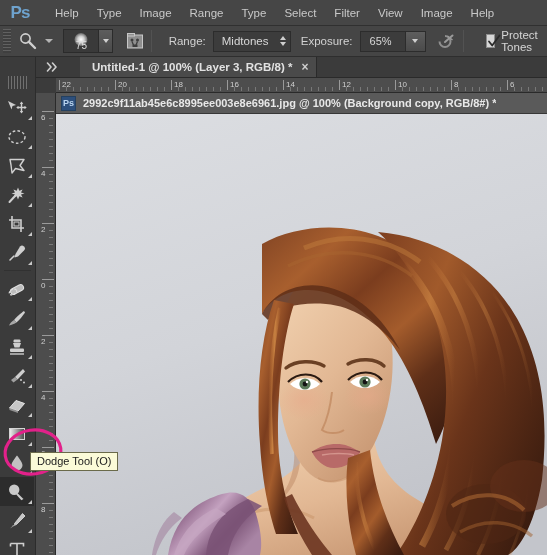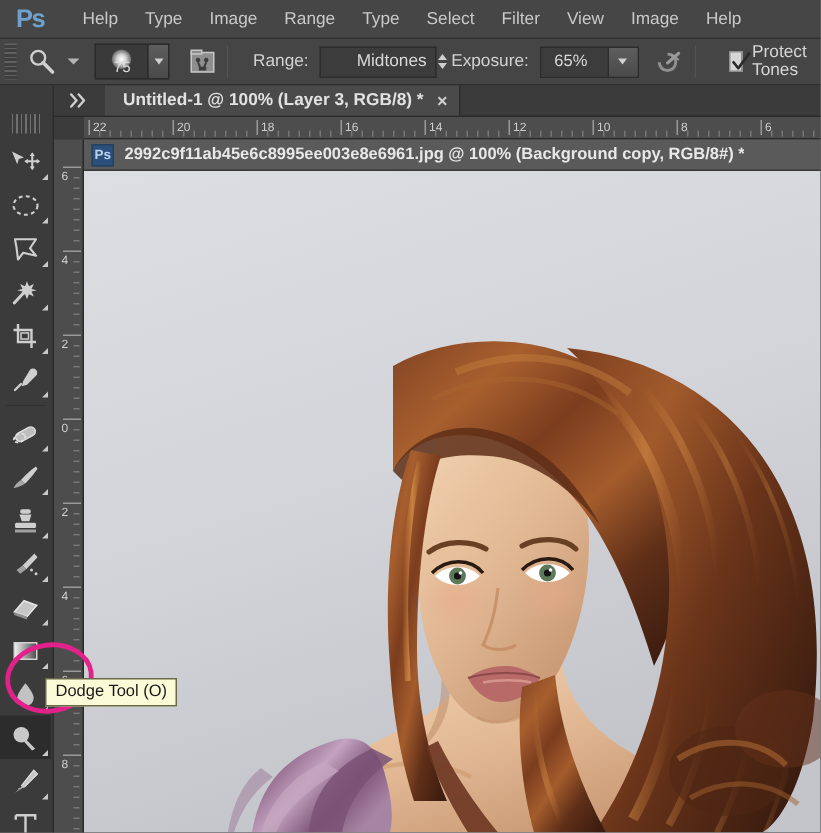--- a/index.html
+++ b/index.html
@@ -87,21 +87,21 @@
   .airbrush-btn {
     width: 26px; height: 24px; margin-left: 10px;
     display: flex; align-items: center; justify-content: center;
   }
   .opt-label { color: #d2d2d2; font-size: 11.5px; margin-left: 10px; }
   .select-box {
     height: 21px; margin-left: 7px; background: #3c3c3c;
     border: 1px solid #2c2c2c; display: flex; align-items: center;
     padding: 0 4px 0 8px; min-width: 78px; justify-content: space-between;
   }
-  .select-box span.val { color: #d8d8d8; font-size: 11.5px; margin-left: 16px; }
+  .select-box span.val { color: #d8d8d8; font-size: 11.5px; }
   .updown {
     display: flex; flex-direction: column; gap: 2px; margin-left: 8px;
   }
   .updown i {
     width: 0; height: 0; border-left: 3.5px solid transparent;
     border-right: 3.5px solid transparent; display: block;
   }
   .updown i.u { border-bottom: 4px solid #cfcfcf; }
   .updown i.d { border-top: 4px solid #cfcfcf; }
   .exposure-box {
@@ -157,21 +157,21 @@
 
   
   .tabbar {
     position: absolute; left: 36px; top: 57px; width: 511px; height: 21px;
     background: #3b3b3b; border-bottom: 1px solid #2a2a2a;
     display: flex; align-items: stretch;
   }
   .doctab {
     background: #4a4a4a; color: #e2e2e2; font-size: 11.5px; font-weight: bold;
     display: flex; align-items: center; padding: 0 8px 0 12px;
-    border-right: 1px solid #2a2a2a; 
+    border-right: 1px solid #2a2a2a; margin-left: 10px;
   }
   .tab-close {
     margin-left: 9px; color: #cfcfcf; font-size: 12px; line-height: 12px;
   }
 
   
   .ruler-h {
     position: absolute; left: 56px; top: 78px; width: 491px; height: 15px;
     background: #4d4d4d; border-bottom: 1px solid #2a2a2a;
     overflow: hidden;

